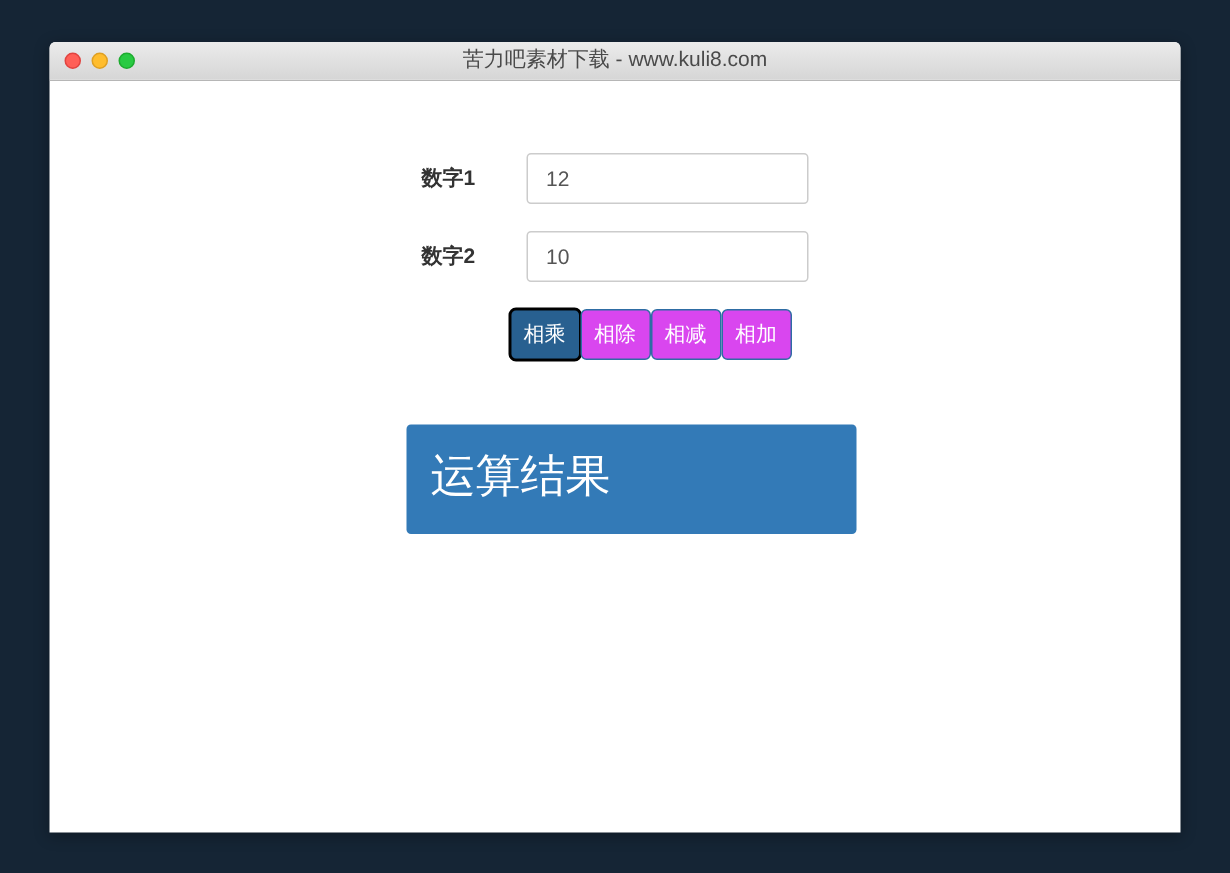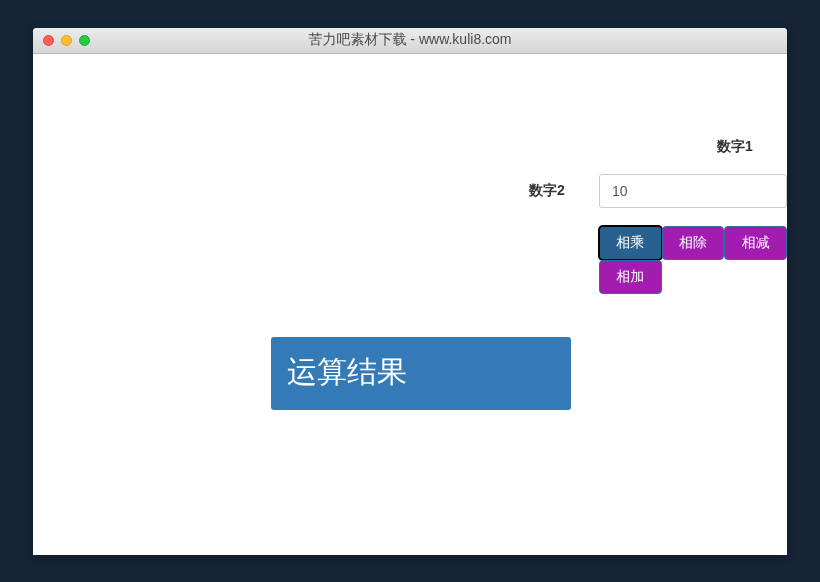--- a/index.html
+++ b/index.html
@@ -51,24 +51,24 @@
     .light.green { background: #28ca42; border: 1px solid #1dac2f; }
     .title {
       flex: 1;
       text-align: center;
       font-size: 14px;
       color: #4a4a4a;
       font-family: "SimSun", sans-serif;
     }
     .content {
       flex: 1;
-      padding-top: 84px;
+      padding-top: 48px;
       display: flex;
       flex-direction: column;
-      align-items: flex-end;
+      align-items: center;
     }
     .form-row {
       display: flex;
       align-items: center;
       margin-bottom: 18px;
     }
     .form-label {
       width: 70px;
       text-align: left;
       font-size: 14px;
@@ -81,27 +81,27 @@
       border: 1px solid #ccc;
       padding: 0 12px;
       font-size: 14px;
       color: #555;
       border-radius: 3px;
     }
     .button-grid {
       margin-left: 47px;
       width: 188px;
       display: grid;
-      grid-template-columns: 1fr 1fr 1fr;
+      grid-template-columns: 1fr 1fr 1fr 1fr;
       gap: 0;
       margin-bottom: 25px;
     }
     .btn {
       height: 34px;
-      background: #a21caf;
+      background: #d946ef;
       color: #fff;
       border: 1px solid #2e6da4;
       border-radius: 4px;
       font-size: 14px;
       cursor: pointer;
     }
     .btn.focused {
       outline: 2px solid #000;
       outline-offset: -1px;
       background: #286090;
@@ -132,20 +132,21 @@
     <div class="traffic-lights">
       <div class="light red"></div>
       <div class="light yellow"></div>
       <div class="light green"></div>
     </div>
     <div class="title">苦力吧素材下载 - www.kuli8.com</div>
   </div>
   <div class="content">
     <div class="form-row">
       <label class="form-label">数字1</label>
+      <input class="form-input" type="text" value="12" style="">
     </div>
     <div class="form-row">
       <label class="form-label">数字2</label>
       <input class="form-input" type="text" value="10" style="">
     </div>
     <div class="form-row">
       <div class="button-grid">
         <button class="btn focused">相乘</button>
         <button class="btn">相除</button>
         <button class="btn">相减</button>

